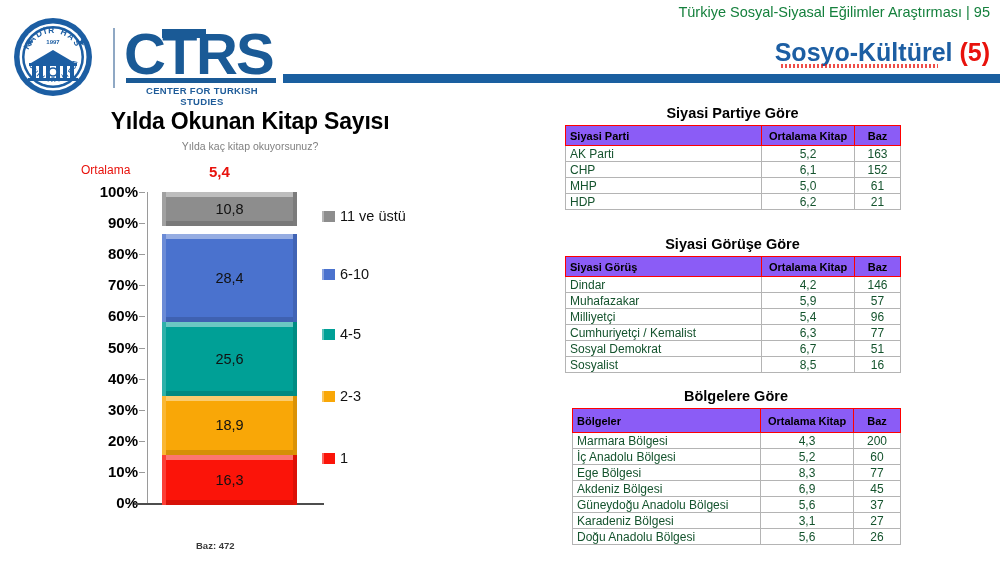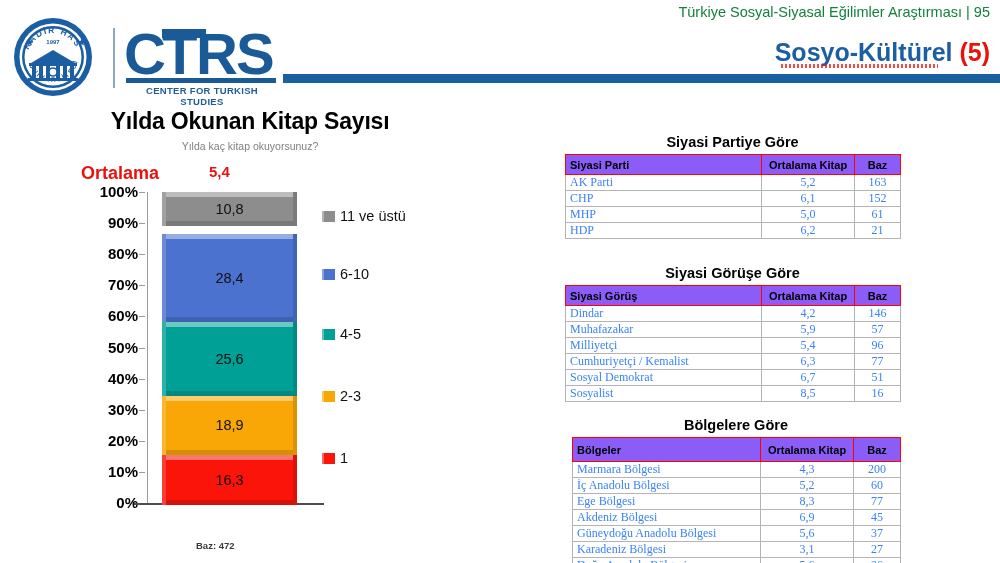--- a/index.html
+++ b/index.html
@@ -51,21 +51,21 @@
   #chart-title{
     position:absolute;left:0;top:8px;width:500px;text-align:center;
     font-size:23px;font-weight:bold;letter-spacing:-.2px;
   }
   #chart-subtitle{
     position:absolute;left:0;top:40px;width:500px;text-align:center;
     font-size:10.5px;color:#808080;
   }
   #avg-label{
     position:absolute;left:81px;top:63px;
-    font-size:18px;font-weight:bold;color:#e8120c;
+    font-size:12px;font-weight:normal;color:#e8120c;
   }
   #avg-value{
     position:absolute;left:209px;top:63px;
     font-size:15px;font-weight:bold;color:#e8120c;
   }
 
   #plot{position:absolute;left:96px;top:92px;width:240px;height:330px;}
   #yaxis{position:absolute;left:0;top:0;width:52px;height:310px;}
   .ytick{
     position:absolute;right:10px;width:46px;text-align:right;
@@ -96,36 +96,35 @@
   .leg .lbl{font-size:14.5px;color:#111;white-space:nowrap;}
 
   #baz-note{
     position:absolute;left:196px;top:440px;
     font-size:9.5px;font-weight:bold;color:#3a3a3a;
   }
 
   
   .tbl-block{position:absolute;}
   .tbl-title{
-    text-align:center;font-size:14.5px;font-weight:bold;margin-bottom:4px;margin-top:29px;
+    text-align:center;font-size:14.5px;font-weight:bold;margin-bottom:4px;
   }
   table.data{
     border-collapse:collapse;table-layout:fixed;
     border:1px solid #a6a6a6;background:#fff;
   }
   table.data th{
     background:#8b5cf6;color:#000;font-size:11px;font-weight:bold;
     padding:2px 4px;border:1px solid #ff0000;height:15px;
   }
   table.data th.c1{text-align:left;}
   table.data th.c2,table.data th.c3{text-align:center;}
   table.data td{
     font-size:12px;border:1px solid #b4b4b4;padding:0 4px;height:15px;
-    color:#3b82f6;
-    font-family:Liberation Serif, serif;
+    color:#14532d;
   }
   table.data td.c1{text-align:left;}
   table.data td.c2,table.data td.c3{text-align:center;}
 </style>
 </head>
 <body>
 
 <div id="header">
 
   <svg id="logo-seal" viewBox="0 0 80 80">

